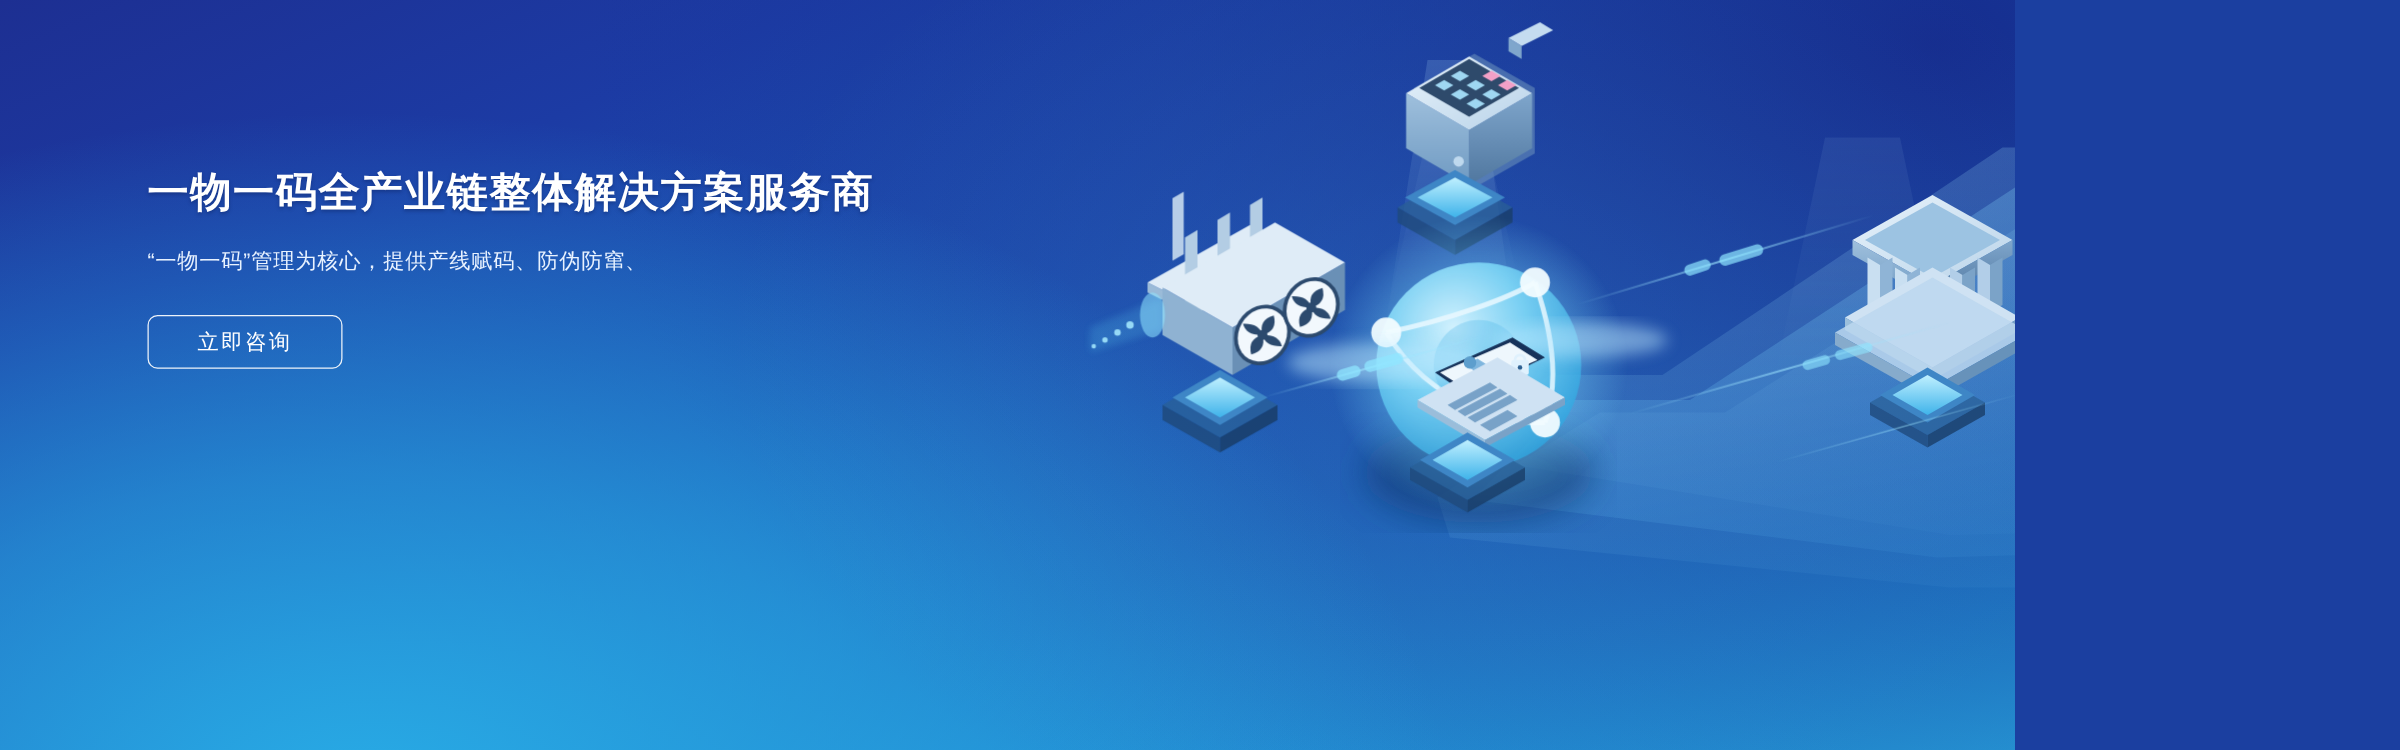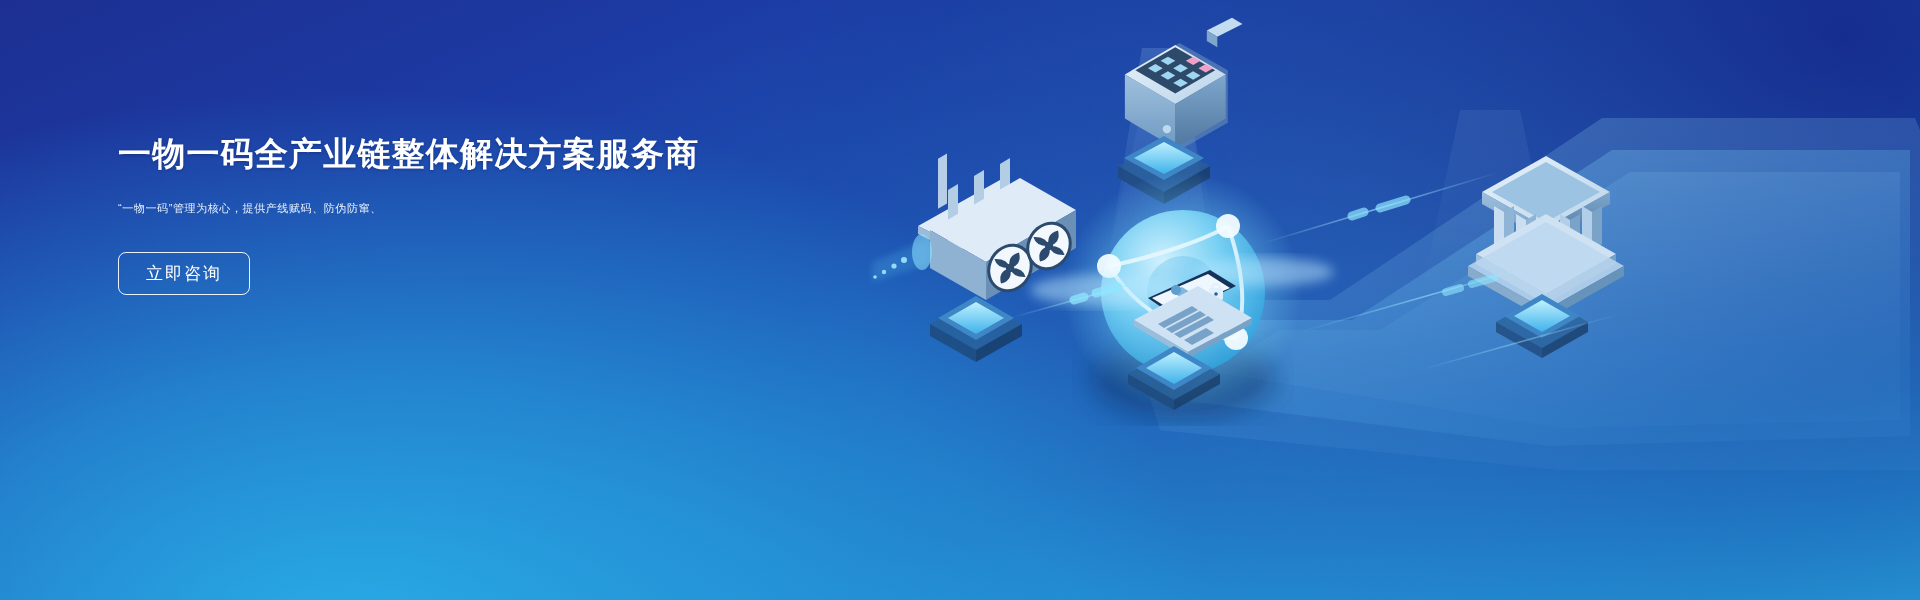--- a/index.html
+++ b/index.html
@@ -3,47 +3,47 @@
 <meta charset="utf-8">
 <title>Hero Banner</title>
 <style>
   html,body{margin:0;padding:0;}
   body{
     width:1920px;height:600px;overflow:hidden;
     font-family:"Liberation Sans","DejaVu Sans",sans-serif;
     background:#1b3fa0;
   }
   .stage{
-    position:relative;width:1920px;height:600px;overflow:hidden;
+    position:relative;width:1612px;height:600px;overflow:hidden;
     background:
       radial-gradient(ellipse 1400px 900px at 18% 108%, rgba(41,176,232,0.95) 0%, rgba(41,176,232,0.55) 30%, rgba(41,176,232,0.0) 62%),
       radial-gradient(ellipse 1500px 1100px at 96% 6%, rgba(21,42,140,0.95) 0%, rgba(24,52,150,0.45) 42%, rgba(24,52,150,0) 72%),
       linear-gradient(157deg,#1d2f92 0%,#1c3ba4 22%,#1d55b4 45%,#1f74c4 66%,#23a0de 88%,#2ab6e9 100%);
   }
   
   .sheen{
     position:absolute;inset:0;pointer-events:none;
     background:radial-gradient(ellipse 900px 620px at 72% 46%, rgba(120,200,255,0.10) 0%, rgba(120,200,255,0) 65%);
   }
 
   
   .copy{position:absolute;left:118px;top:132px;width:620px;}
   .headline{
     margin:0;color:#ffffff;font-size:33px;line-height:44px;font-weight:bold;
     letter-spacing:1.2px;white-space:nowrap;
     text-shadow:0 1px 3px rgba(8,24,72,0.35);
   }
   .sub{
-    margin:17px 0 0 0;color:#e8f2ff;font-size:11px;line-height:31px;
+    margin:17px 0 0 0;color:#e8f2ff;font-size:17px;line-height:31px;
     letter-spacing:0.6px;font-weight:normal;
   }
   .sub div{white-space:nowrap;}
   .cta{
     display:inline-block;margin-top:28px;
-    padding:12px 27px;border:1px solid rgba(255,255,255,0.92);
+    padding:12px 39px;border:1px solid rgba(255,255,255,0.92);
     border-radius:8px;color:#ffffff;font-size:17px;letter-spacing:2px;
     background:transparent;cursor:pointer;line-height:1;
     font-family:inherit;
   }
 
   
   .art{position:absolute;left:860px;top:0;width:1060px;height:600px;}
   .art svg{display:block;width:1060px;height:600px;}
 </style>
 </head>

